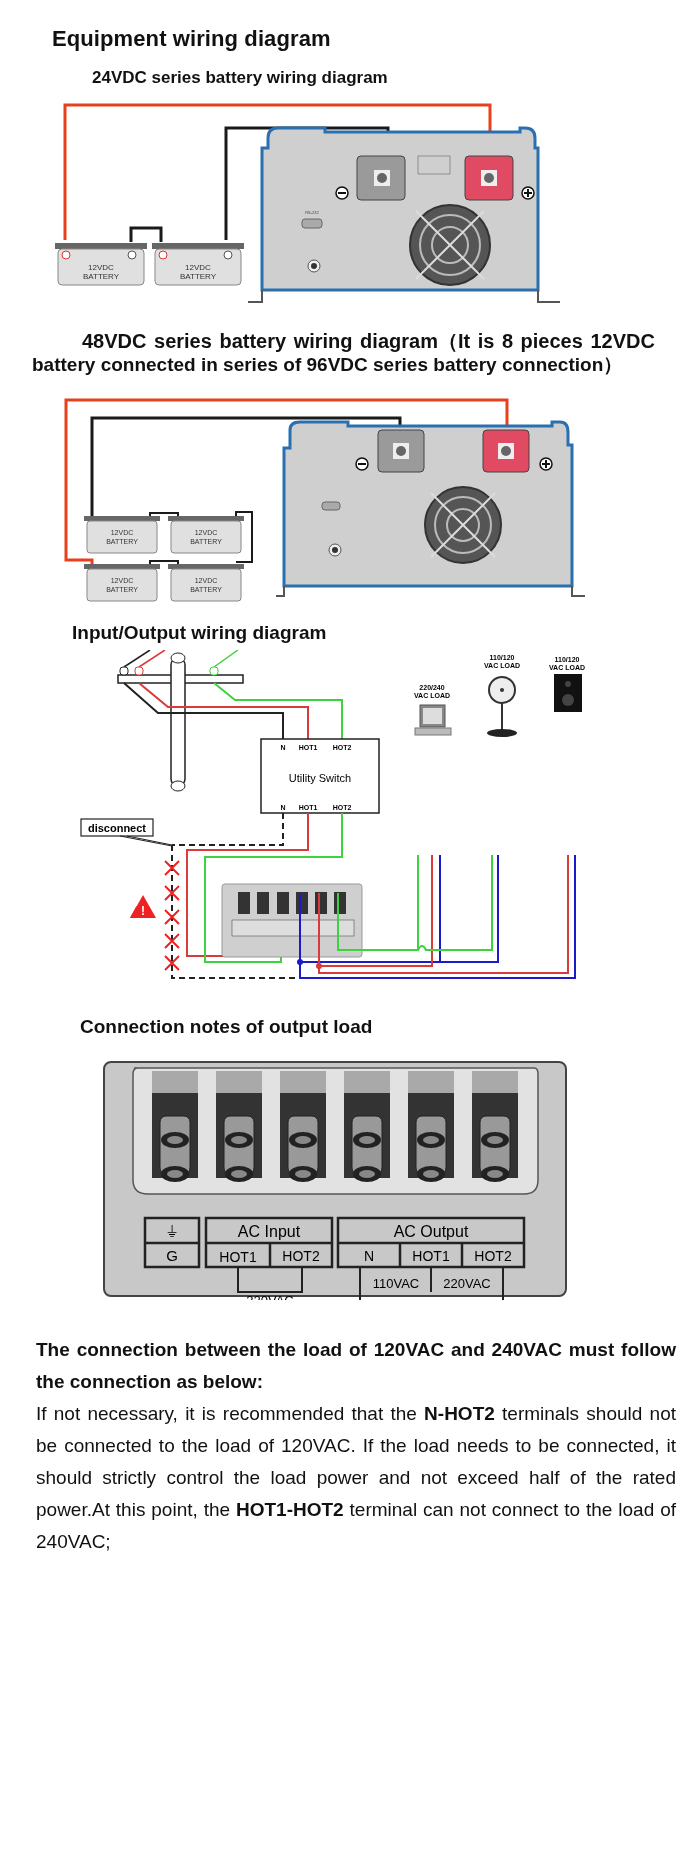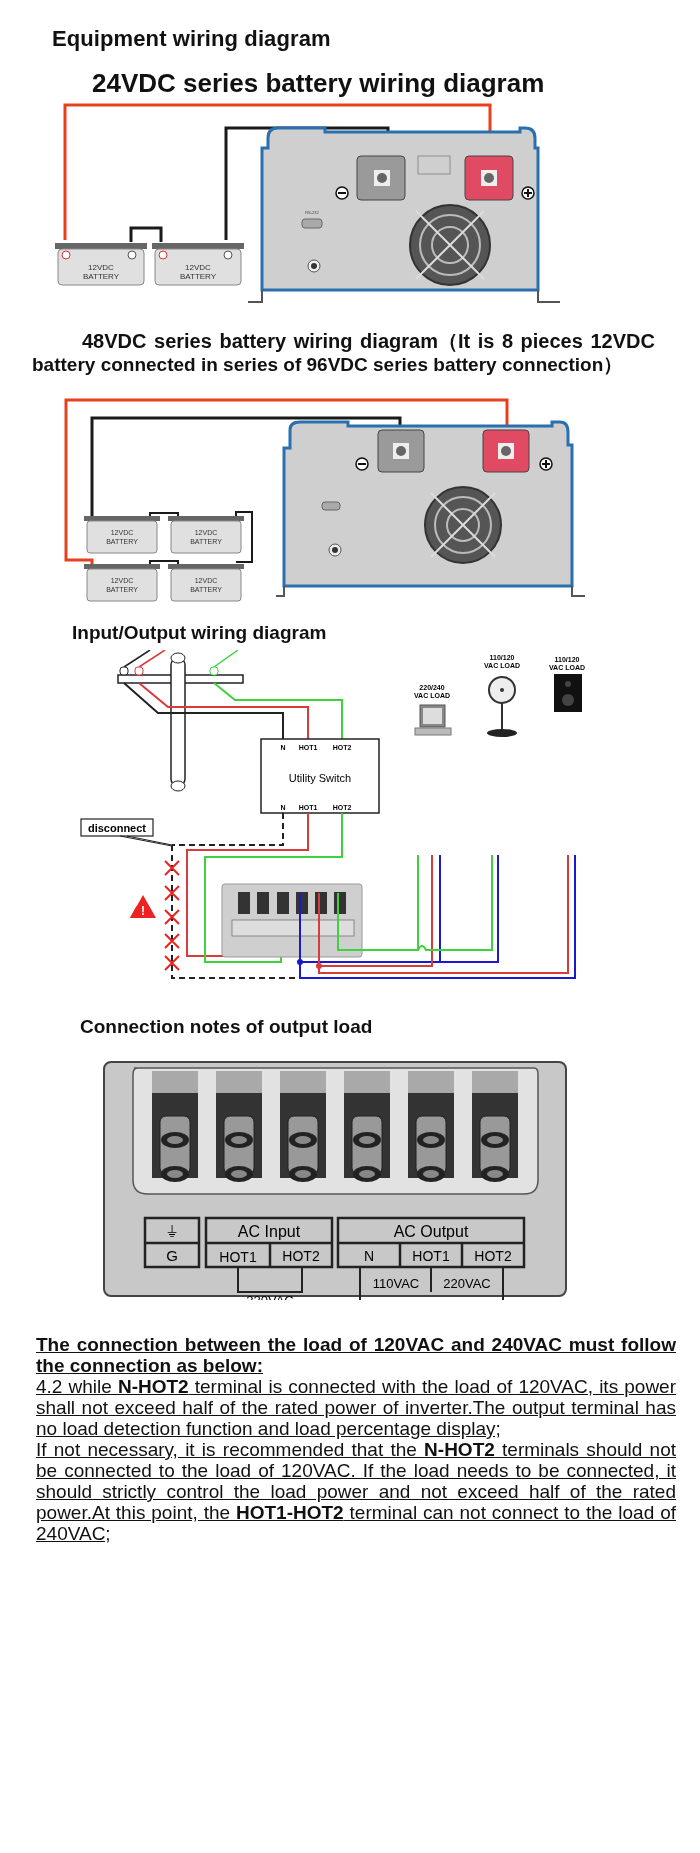--- a/index.html
+++ b/index.html
@@ -1,25 +1,25 @@
 <!DOCTYPE html>
 <html><head>
 <meta charset="utf-8">
 <style>
   html, body { margin:0; padding:0; background:#ffffff; }
   body { width:700px; height:1853px; position:relative; overflow:hidden; font-family:"Liberation Sans", sans-serif; color:#111; }
   .abs { position:absolute; }
   .h1 { left:52px; top:26px; font-size:22px; font-weight:bold; letter-spacing:0.1px; }
-  .h2 { left:92px; top:68px; font-size:26px; font-weight:bold; }
+  .h2 { left:92px; top:68px; font-size:17px; font-weight:bold; }
   .h48a { left:82px; top:328px; font-size:20px; font-weight:bold; word-spacing:2px; }
   .h48b { left:20px; top:352px; font-size:19px; font-weight:bold;margin-left:12px; }
   .hio { left:72px; top:622px; font-size:19px; font-weight:bold; }
   .hcn { left:80px; top:1016px; font-size:19px; font-weight:bold; }
   svg text { font-family:"Liberation Sans", sans-serif; }
-  .notes { position:absolute; left:36px; top:1334px; width:640px; font-size:19px; line-height:21px; text-align:justify;text-decoration:underline; }
+  .notes { position:absolute; left:36px; top:1334px; width:640px; font-size:19px; line-height:32px; text-align:justify; }
   .notes p { margin:0; }
   .notes b { font-weight:bold; }
   .notes .title { font-weight:bold; }
 </style>
 </head>
 <body>
 
 <div class="abs h1">Equipment wiring diagram</div>
 <div class="abs h2">24VDC series battery wiring diagram</div>
 
@@ -319,15 +319,14 @@
   <path d="M260 207 L260 254 M331 207 L331 232 M403 207 L403 254" stroke="#222" stroke-width="2" fill="none"></path>
   <text x="296" y="228" font-size="13" text-anchor="middle">110VAC</text>
   <text x="367" y="228" font-size="13" text-anchor="middle">220VAC</text>
   <path d="M262 244 L300 244 M364 244 L401 244" stroke="#222" stroke-width="1.5"></path>
   <path d="M262 244 L268 241 L268 247 Z M401 244 L395 241 L395 247 Z" fill="#222"></path>
   <text x="332" y="249" font-size="13" text-anchor="middle">110VAC</text>
 </svg>
 
 <div class="notes">
   <p class="title">The connection between the load of 120VAC and 240VAC must follow the connection as below:</p>
-  <p><span>4.2 while </span><b>N-HOT2</b><span> terminal is connected with the load of 120VAC, its power shall not exceed half of the rated power of inverter.The output terminal has no load detection function and load percentage display;</span></p>
   <p><span>If not necessary, it is recommended that the </span><b>N-HOT2</b><span> terminals should not be connected to the load of 120VAC. If the load needs to be connected, it should strictly control the load power and not exceed half of the rated power.At this point, the </span><b>HOT1-HOT2</b><span> terminal can not connect to the load of  240VAC;</span></p>
 </div>
 
 </body></html>

